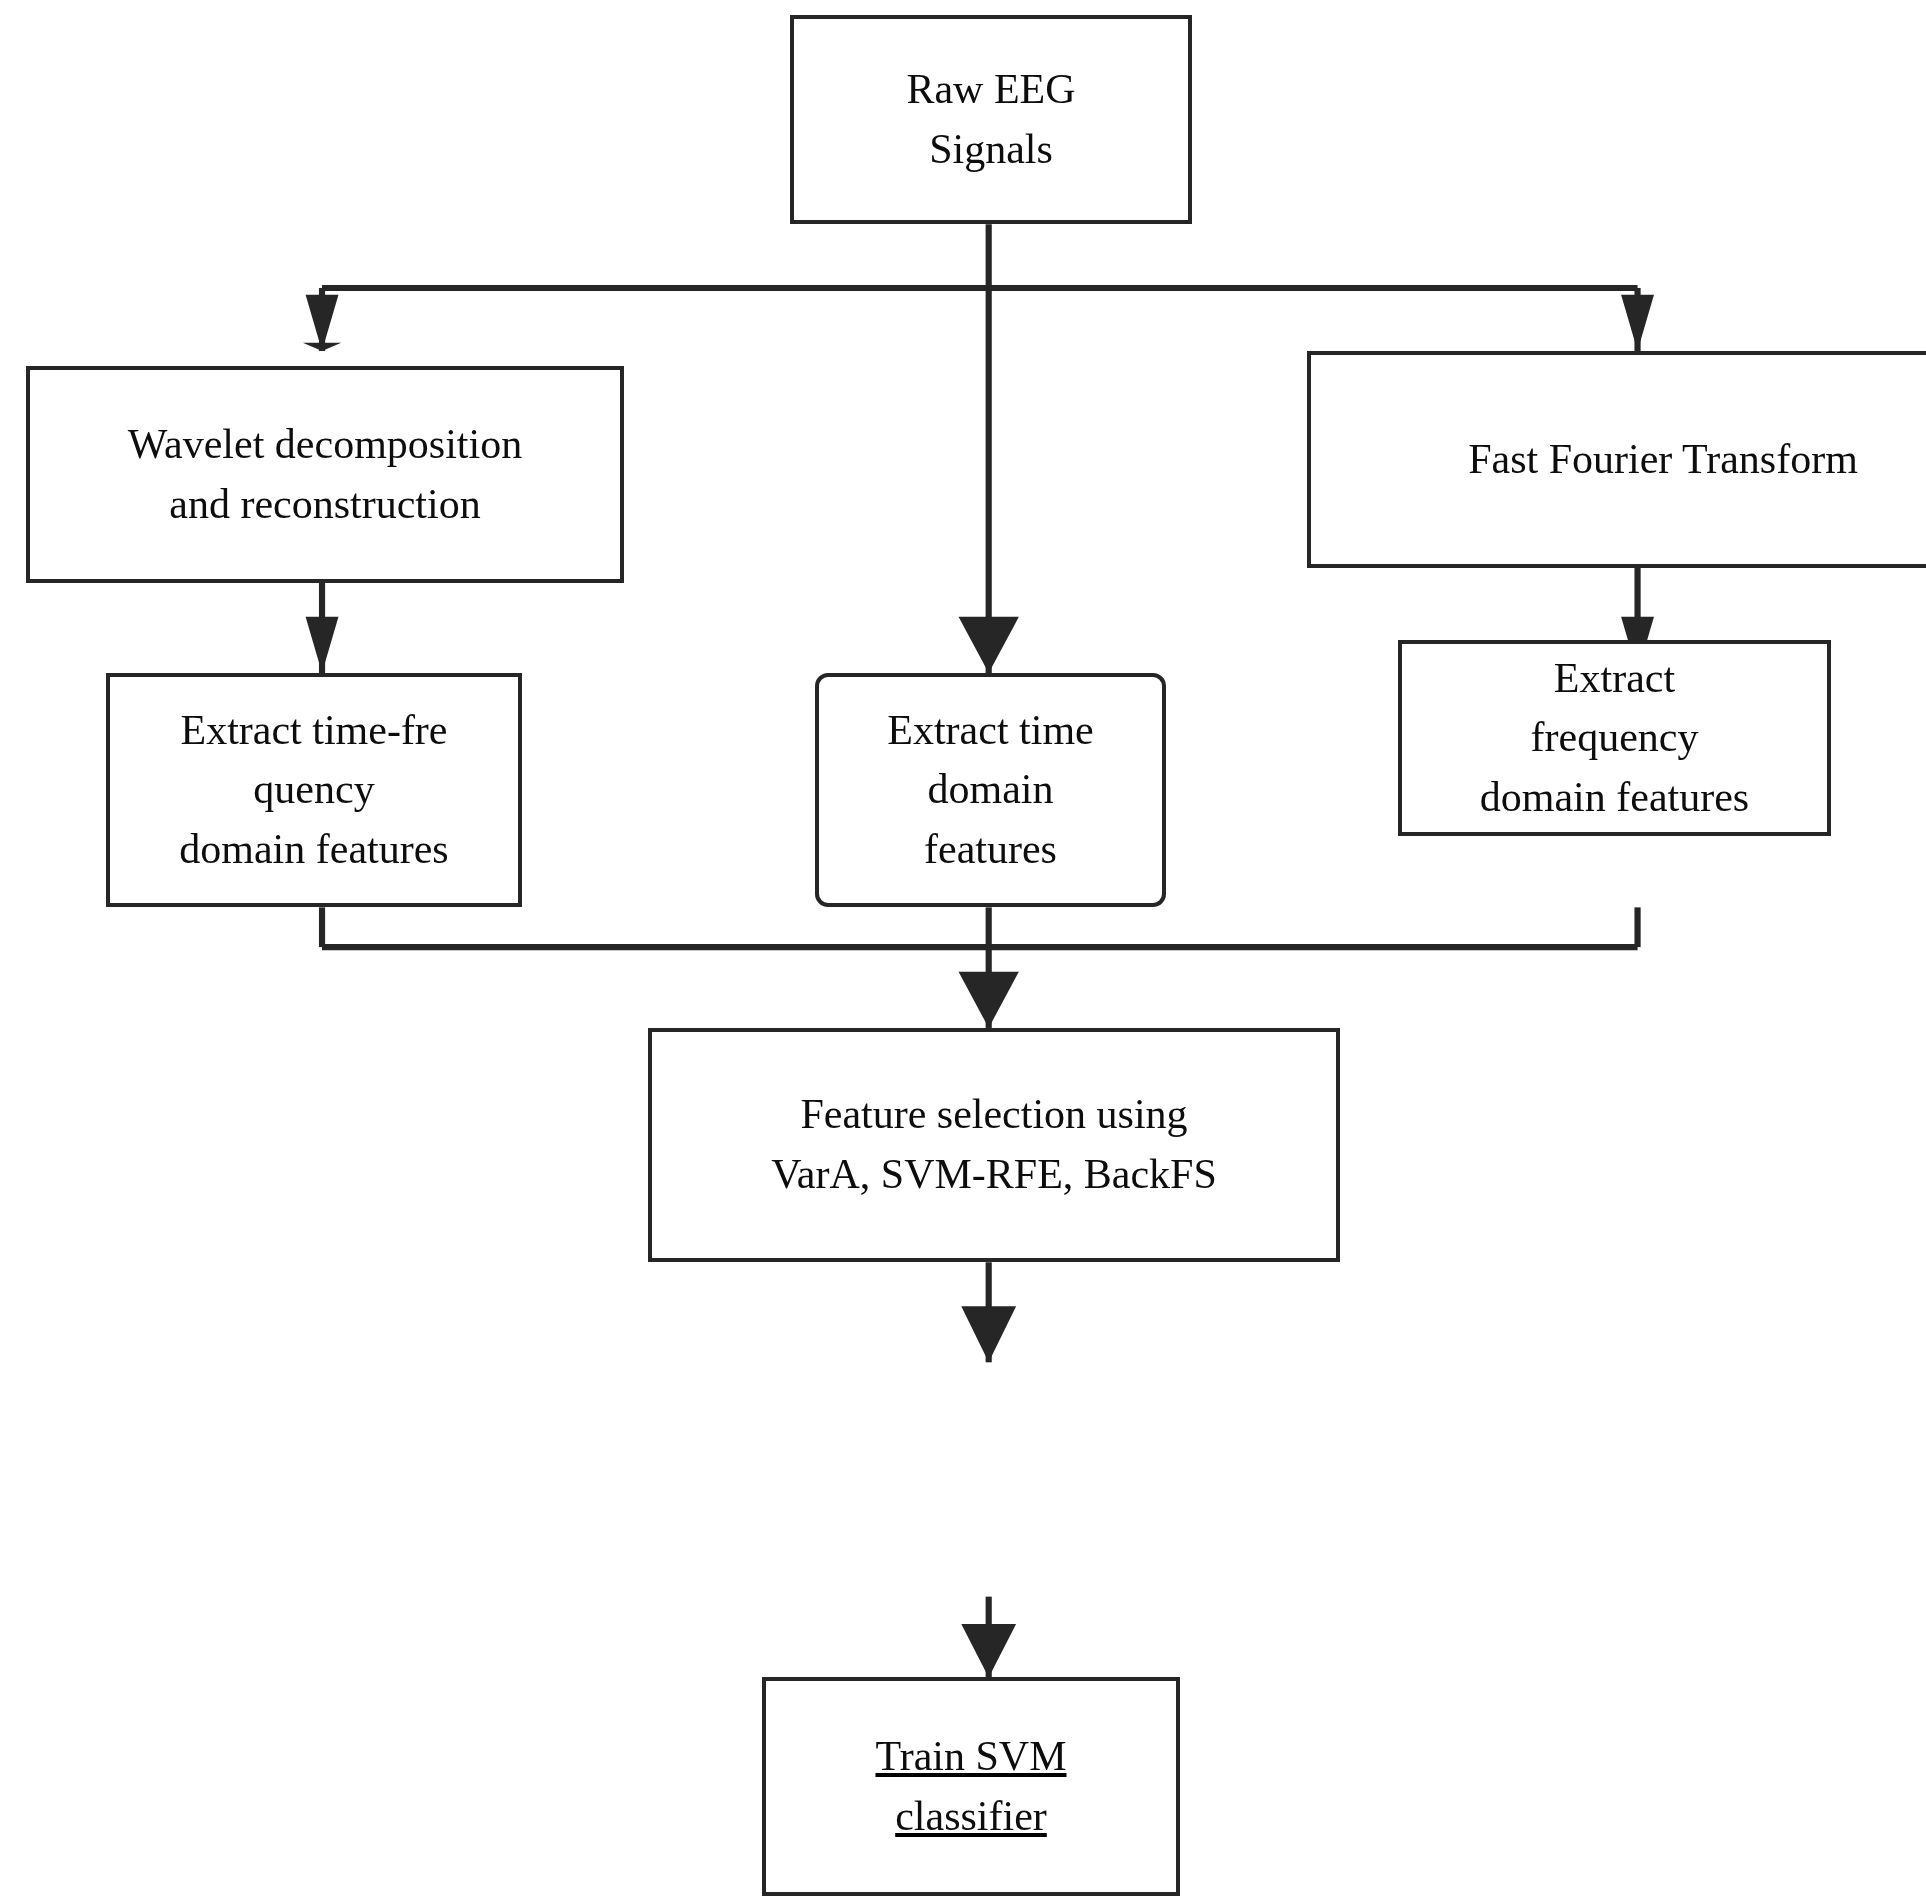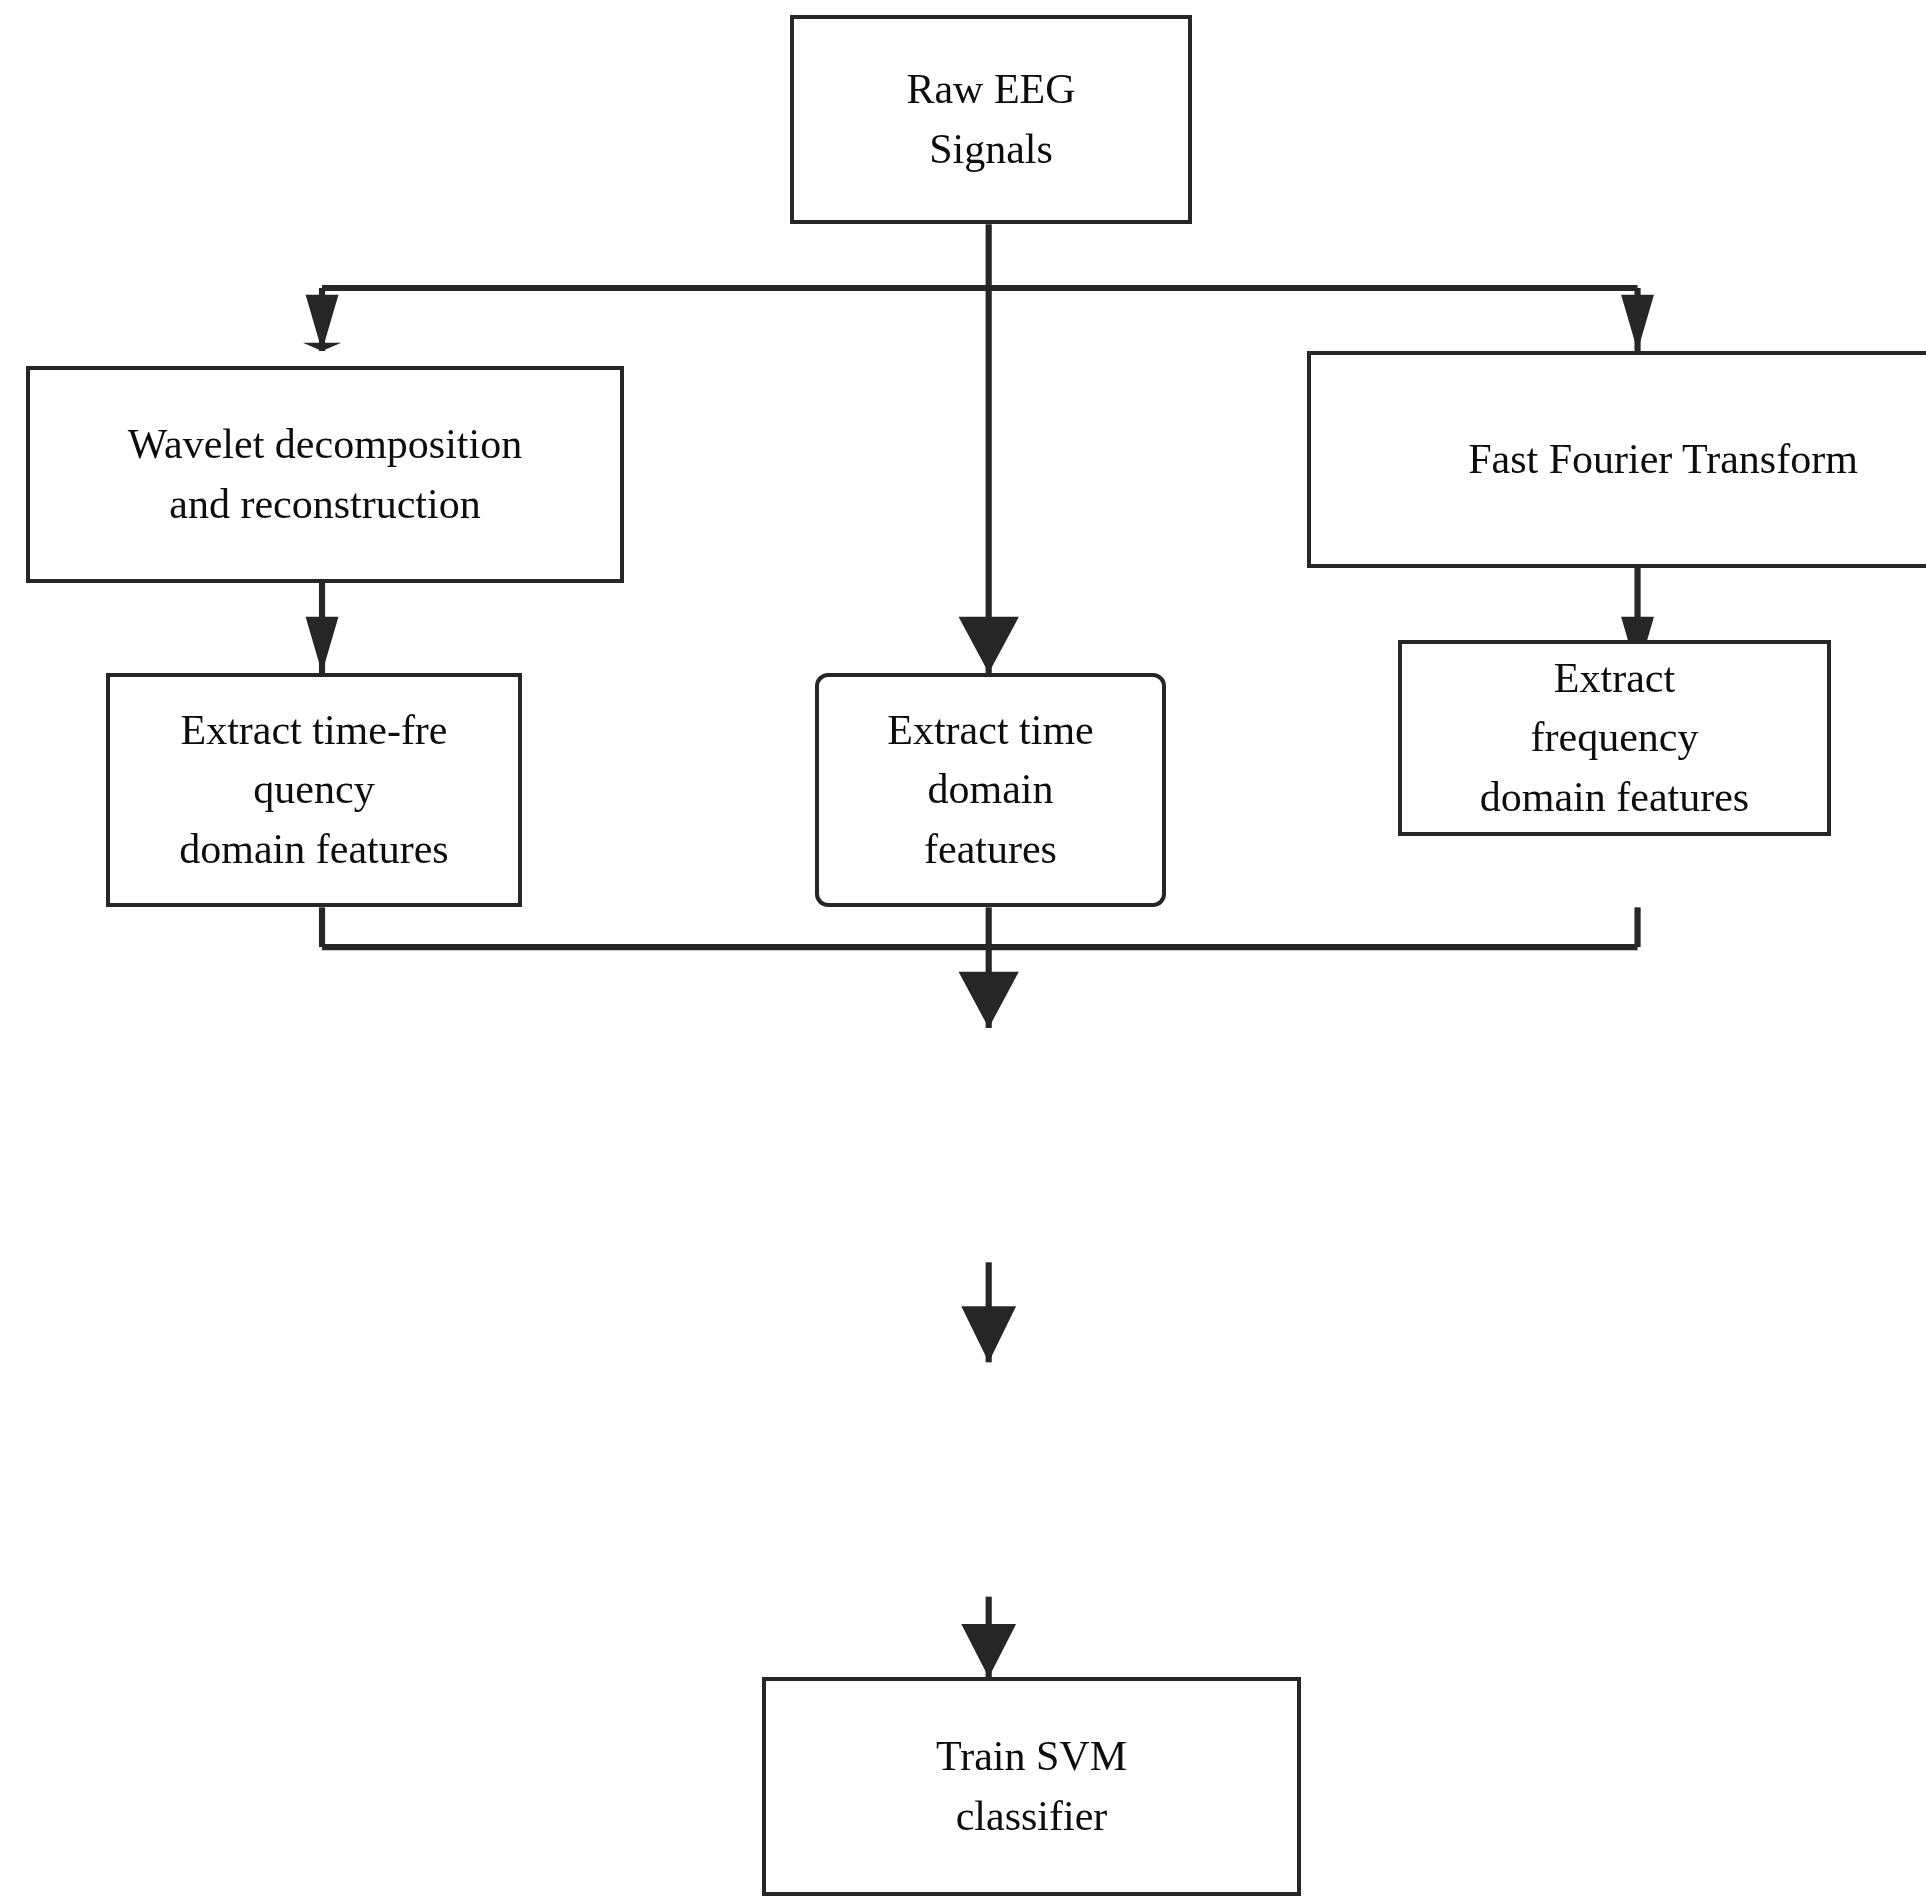--- a/index.html
+++ b/index.html
@@ -118,21 +118,25 @@
 domain
 features</span>
   </div>
 
   <div class="node-box" style="left:1398px;top:640px;width:433px;height:196px;">
     <span class="node-label">Extract
 frequency
 domain features</span>
   </div>
 
+  <div class="node-box" style="left:648px;top:1028px;width:692px;height:234px;">
+    <span class="node-label">Feature selection using
+VarA, SVM-RFE, BackFS</span>
+  </div>
 
 
-  <div class="node-box" style="left:762px;top:1677px;width:539px;height:219px;">
+  <div class="node-box" style="left:762px;top:1677px;width:418px;height:219px;text-decoration:underline;">
     <span class="node-label">Train SVM
 classifier</span>
   </div>
 
 </div>
 
 
 </body></html>

